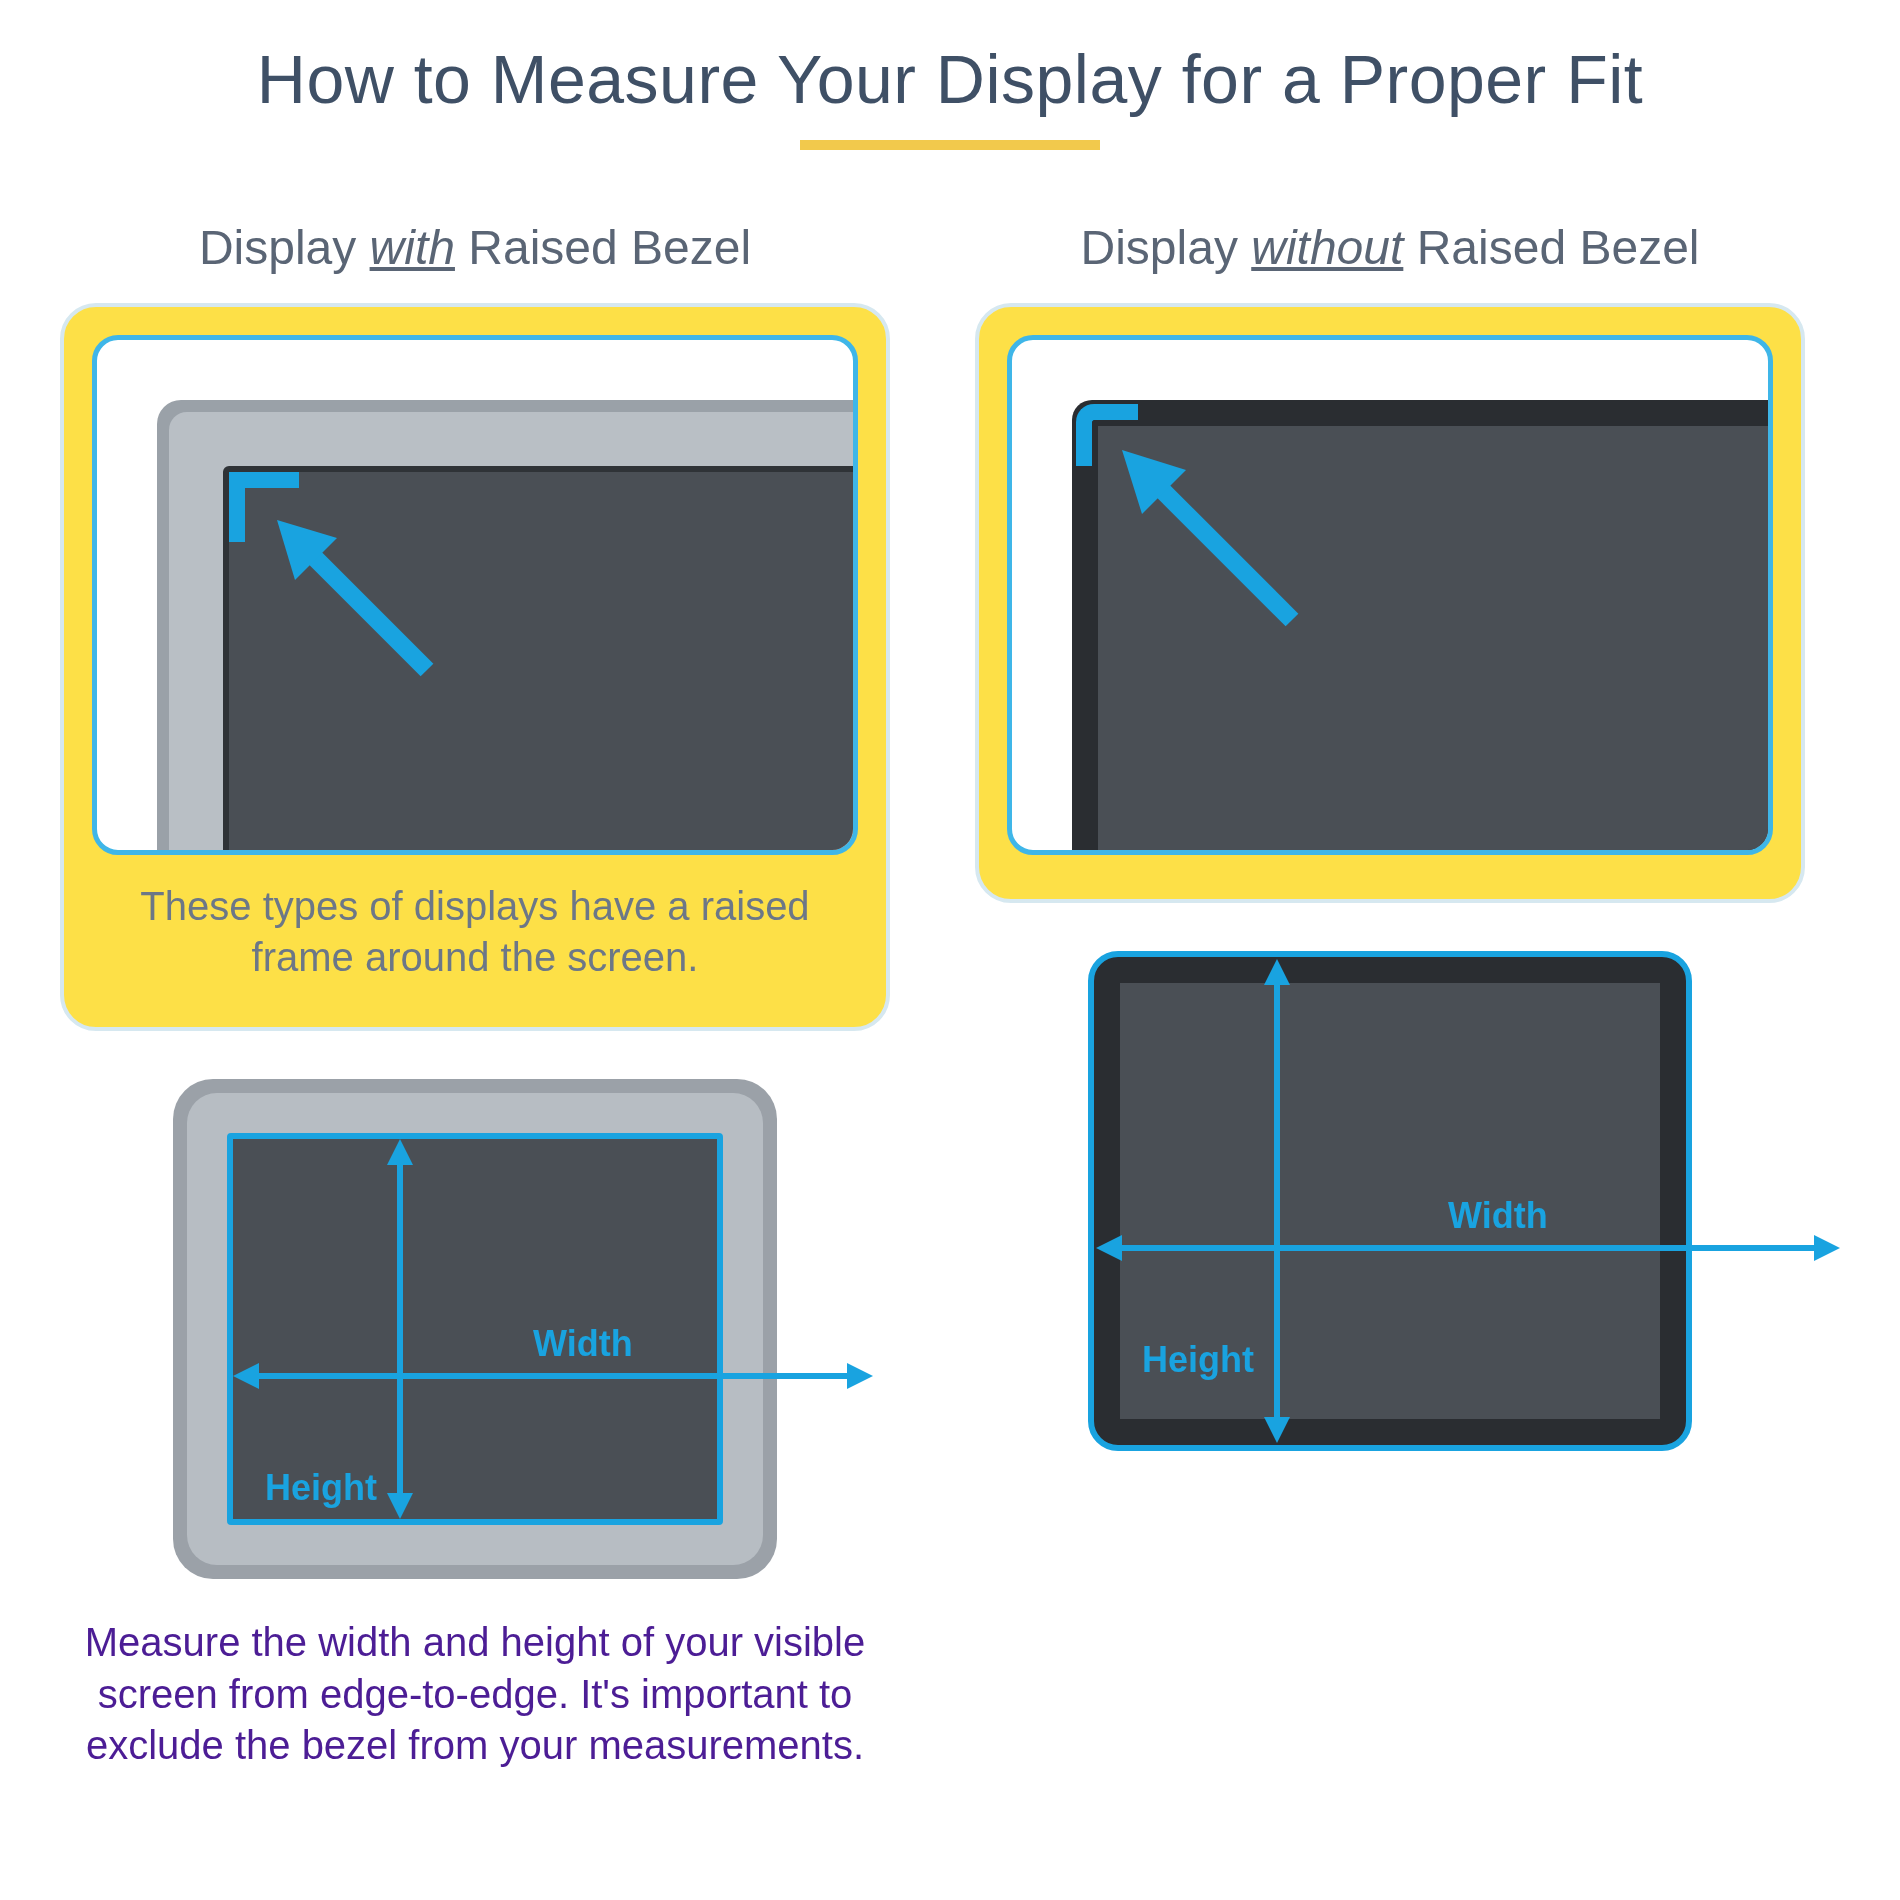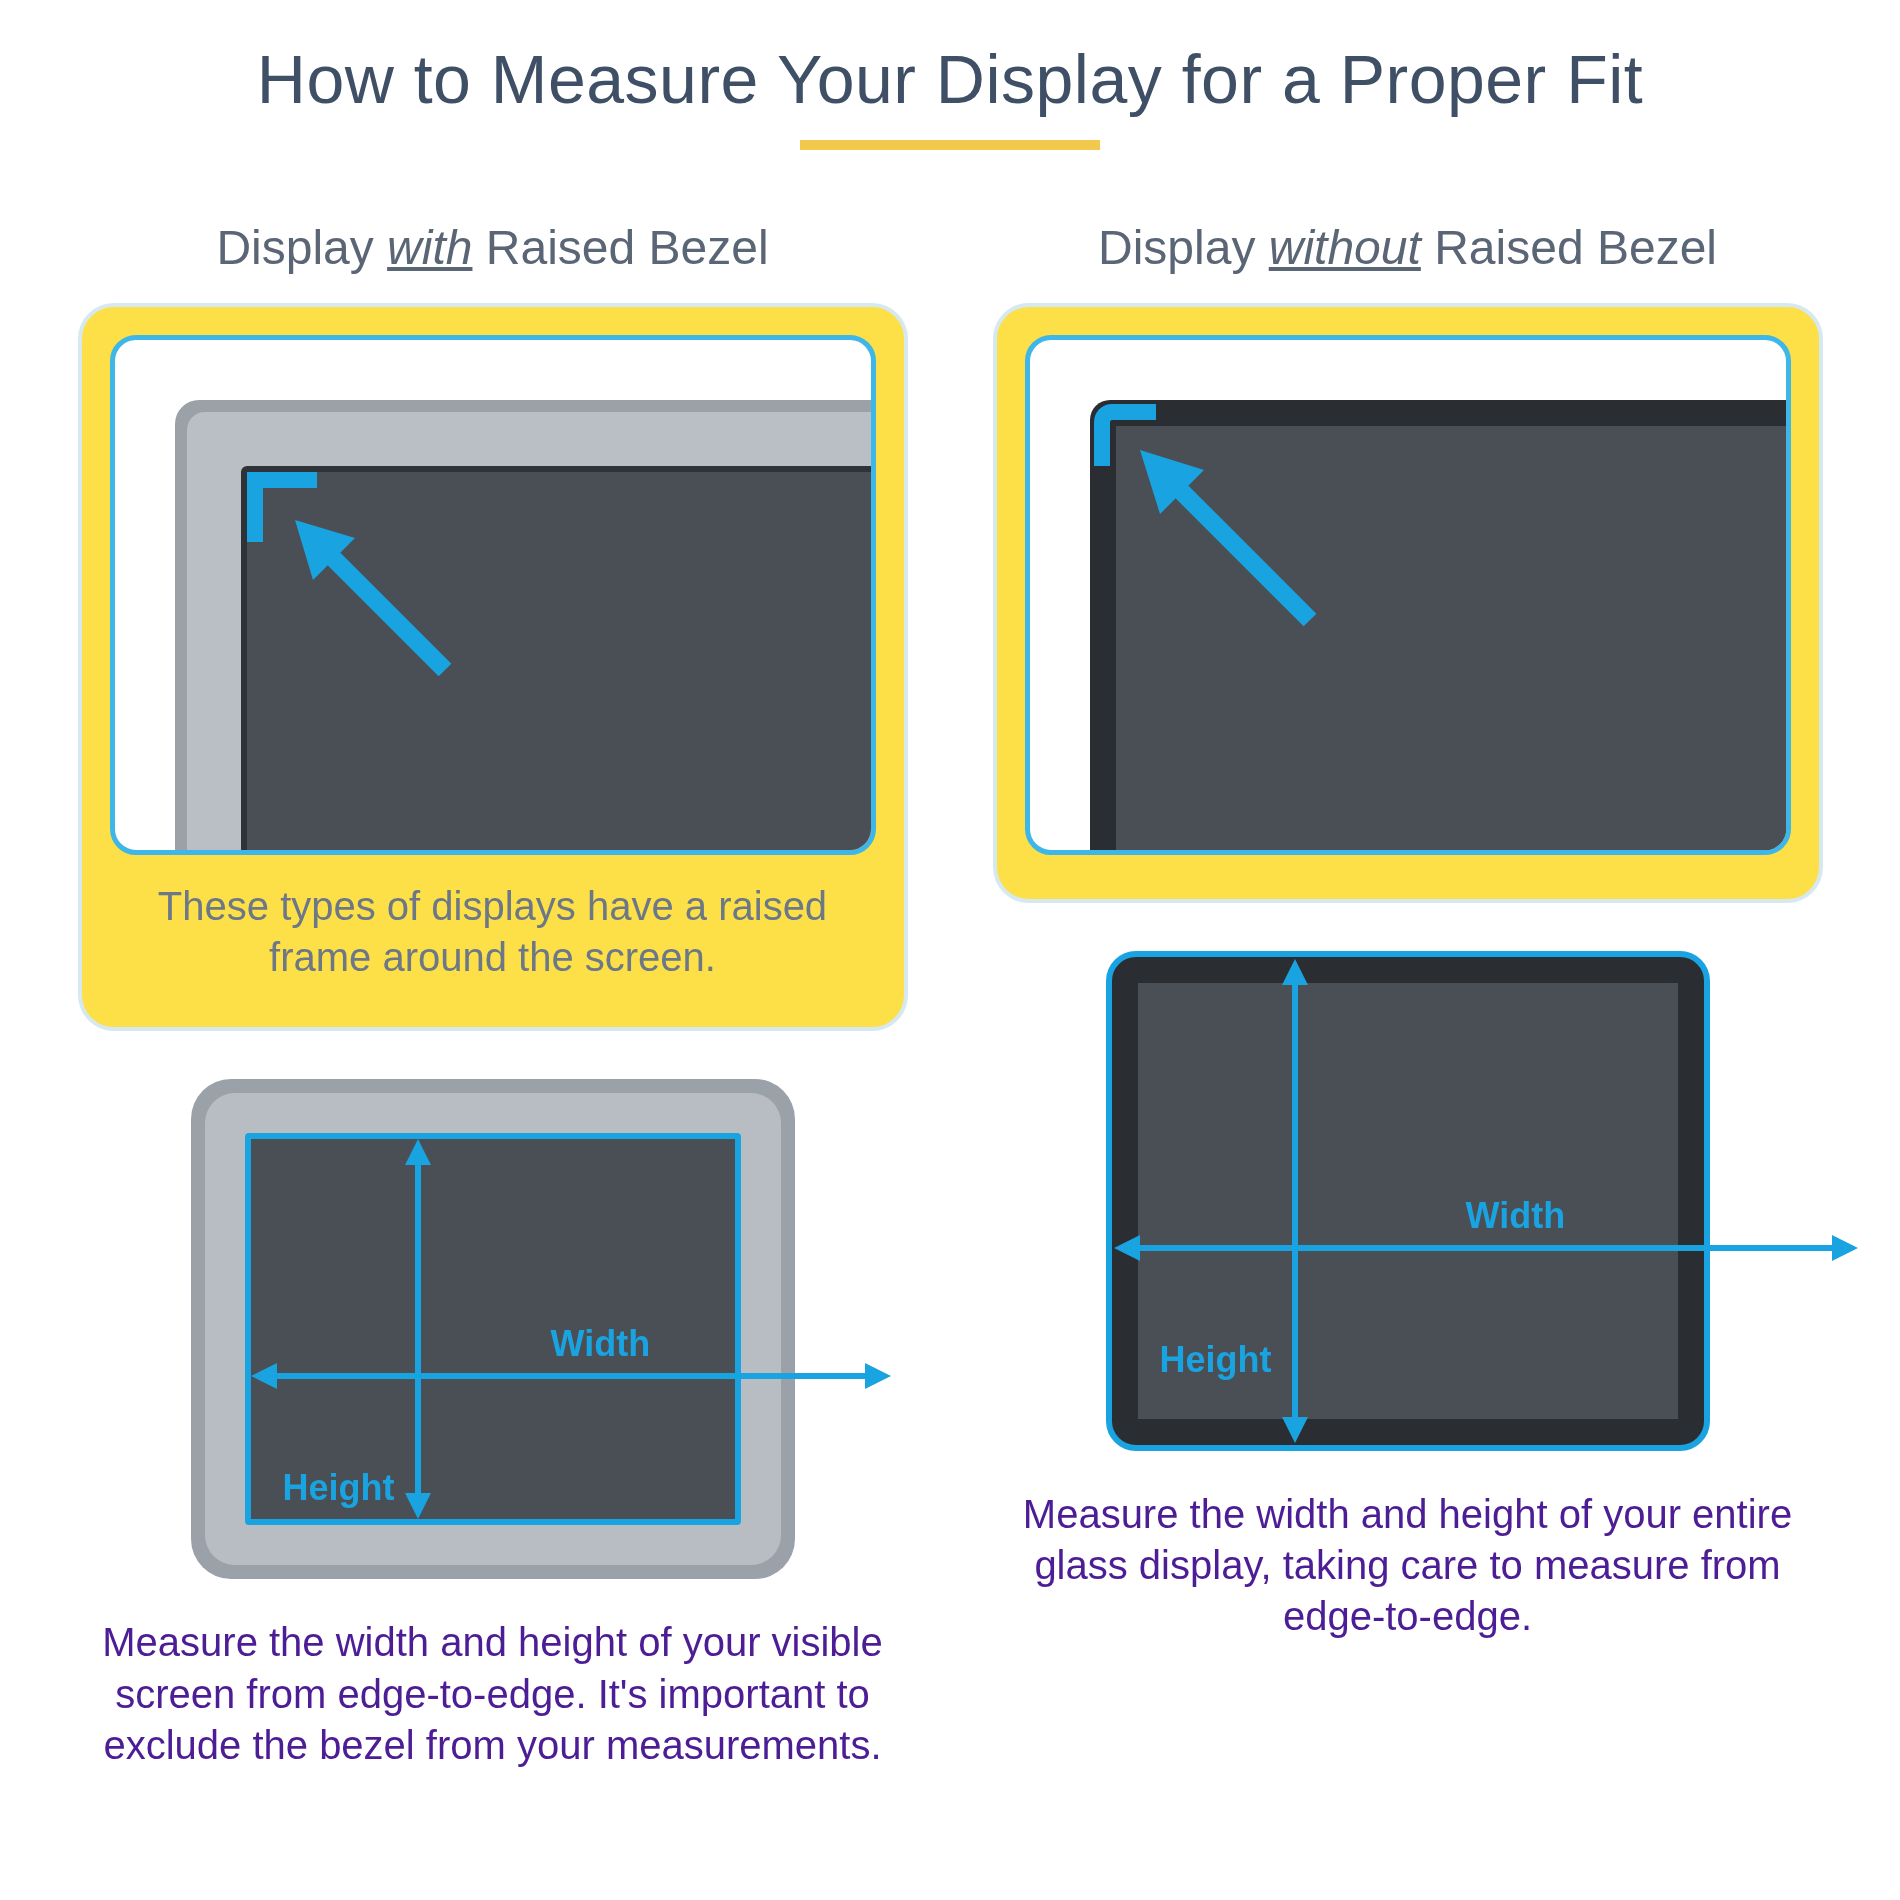--- a/index.html
+++ b/index.html
@@ -19,21 +19,21 @@
   }
   .underline {
     width: 300px;
     height: 10px;
     background: #f2c94c;
     margin: 22px auto 70px auto;
   }
   .columns {
     display: flex;
     gap: 85px;
-    justify-content: center;
+    justify-content: flex-start;
   }
   .col {
     width: 830px;
     display: flex;
     flex-direction: column;
     align-items: center;
   }
   .subhead {
     font-size: 48px;
     color: #5a6575;
@@ -276,16 +276,15 @@
           <div class="dim-arrowhead" style="left:176px; top:466px; border-left:13px solid transparent; border-right:13px solid transparent; border-top:26px solid #19a3e0;"></div>
           <div class="dim-line" style="left:18px; top:294px; height:6px; width:724px;"></div>
           <div class="dim-arrowhead" style="left:8px; top:284px; border-top:13px solid transparent; border-bottom:13px solid transparent; border-right:26px solid #19a3e0;"></div>
           <div class="dim-arrowhead" style="left:726px; top:284px; border-top:13px solid transparent; border-bottom:13px solid transparent; border-left:26px solid #19a3e0;"></div>
           <div class="dim-label" style="left:360px; top:244px;">Width</div>
           <div class="dim-label" style="left:54px; top:388px;">Height</div>
         </div>
       </div>
     </div>
 
-    <p class="desc2">Measure the width and height of your entire glass display, taking care to measure from edge-to-edge.</p>
   </div>
 
 </div>
 
 </body></html>

